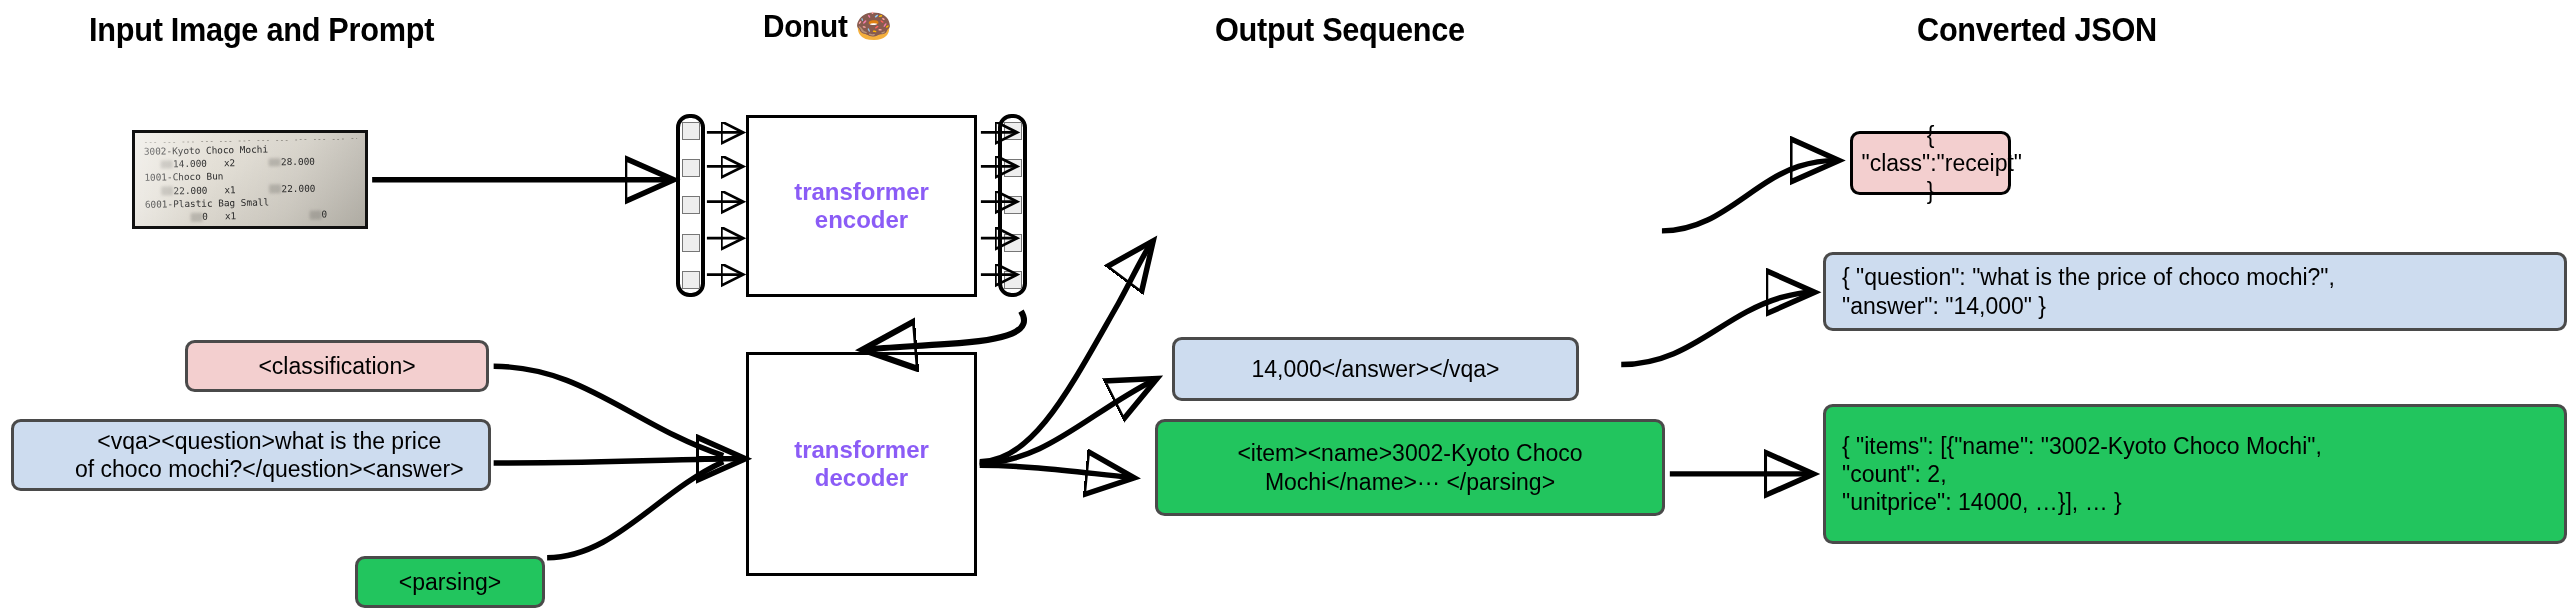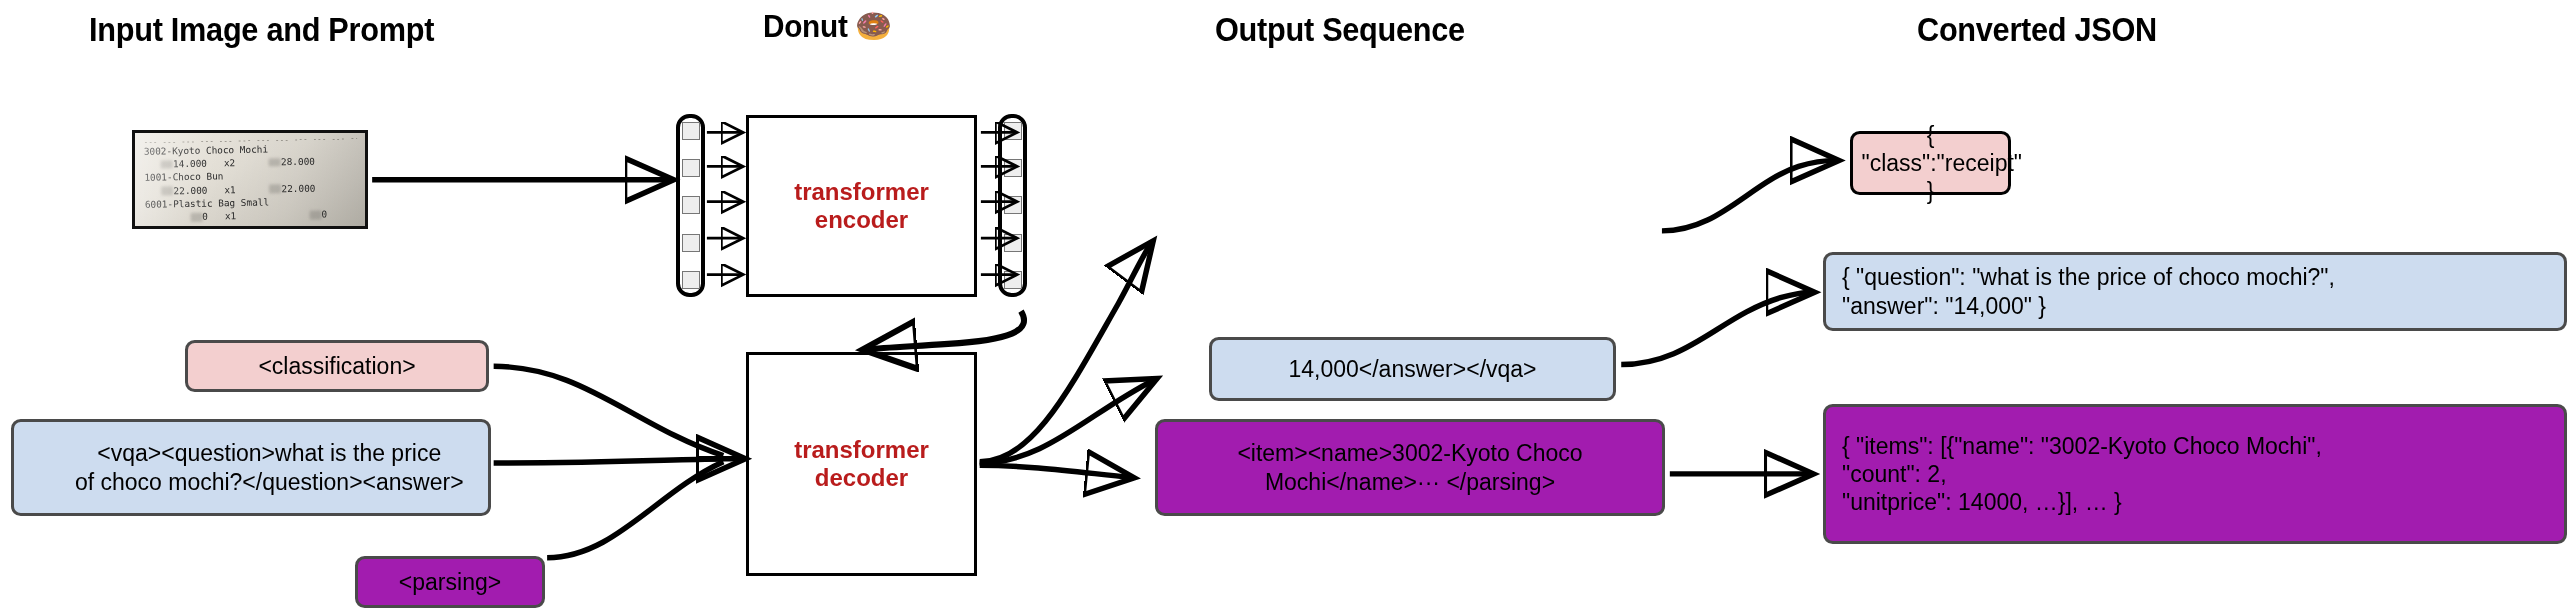--- a/index.html
+++ b/index.html
@@ -30,30 +30,30 @@
   .r-blur{display:inline-block;width:12px;height:8.5px;background:rgba(120,118,112,.35);
           filter:blur(1.5px);vertical-align:-1.2px;border-radius:1.2px;}
   #receipt-sheen{position:absolute;inset:0;pointer-events:none;
     background:linear-gradient(105deg,rgba(255,255,255,.45) 0%,rgba(255,255,255,0) 32%,
                rgba(0,0,0,.05) 68%,rgba(0,0,0,.14) 100%);}
 
   
   .nbox{position:absolute;box-sizing:border-box;border:3.6px solid #000;background:#fff;}
   .nbox .lbl{
     position:absolute;left:0;right:0;top:50%;transform:translateY(-50%);
-    text-align:center;font-weight:bold;font-size:24px;line-height:1.18;color:#b91c1c;
+    text-align:center;font-weight:bold;font-size:24px;line-height:1.18;color:#8b5cf6;
   }
 
   .rbox{position:absolute;box-sizing:border-box;border:3px solid #4a4a4a;border-radius:9.7px;
         display:flex;align-items:center;justify-content:center;text-align:center;
         font-size:23px;line-height:1.22;color:#000;padding:2.4px 8.5px;white-space:pre-line;}
   .rbox.k-dark{border-color:#000;}
   .pink{background:#f3cfcf;}
   .blue{background:#cddcef;}
-  .green{background:#a21caf;}
+  .green{background:#22c55e;}
   .rbox .txt{display:block;width:100%;}
   .rbox.left{justify-content:flex-start;text-align:left;}
 
   
   .strip{position:absolute;box-sizing:border-box;border:4.3px solid #000;border-radius:13.4px;
          background:#fff;display:flex;flex-direction:column;align-items:center;
          justify-content:space-between;padding:4.3px 0;}
   .tok{width:18px;height:18px;background:#eeeeee;border:1.8px solid #767676;box-sizing:border-box;}
 
   svg.wires{position:absolute;left:0;top:0;width:2576px;height:613px;overflow:visible;pointer-events:none;}
@@ -106,31 +106,31 @@
 
   <div class="nbox" style="left:746px;top:352px;width:231px;height:224px;">
     <span class="lbl" style="white-space:pre-line;">transformer
 decoder</span>
   </div>
 
   <div class="rbox pink" style="left:185px;top:340px;width:304px;height:52px;justify-content:center;">
     <span class="txt">&lt;classification&gt;</span>
   </div>
 
-  <div class="rbox blue" style="left:11px;top:419px;width:480px;height:97px;padding-left:45px;">
+  <div class="rbox blue" style="left:11px;top:419px;width:480px;height:72px;padding-left:45px;">
     <span class="txt">&lt;vqa&gt;&lt;question&gt;what is the price
 of choco mochi?&lt;/question&gt;&lt;answer&gt;</span>
   </div>
 
   <div class="rbox green" style="left:355px;top:524px;width:190px;height:52px;margin-top:32px;">
     <span class="txt">&lt;parsing&gt;</span>
   </div>
 
 
-  <div class="rbox blue" style="left:1209px;top:337px;width:407px;height:64px;">
+  <div class="rbox blue" style="left:1172px;top:337px;width:407px;height:64px;">
     <span class="txt">14,000&lt;/answer&gt;&lt;/vqa&gt;</span>
   </div>
 
   <div class="rbox green" style="left:1155px;top:419px;width:510px;height:97px;">
     <span class="txt">&lt;item&gt;&lt;name&gt;3002-Kyoto Choco
 Mochi&lt;/name&gt;··· &lt;/parsing&gt;</span>
   </div>
 
   <div class="rbox pink k-dark" style="left:1850px;top:131px;width:161px;height:64px;">
     <span class="txt">{ "class":"receipt" }</span>

